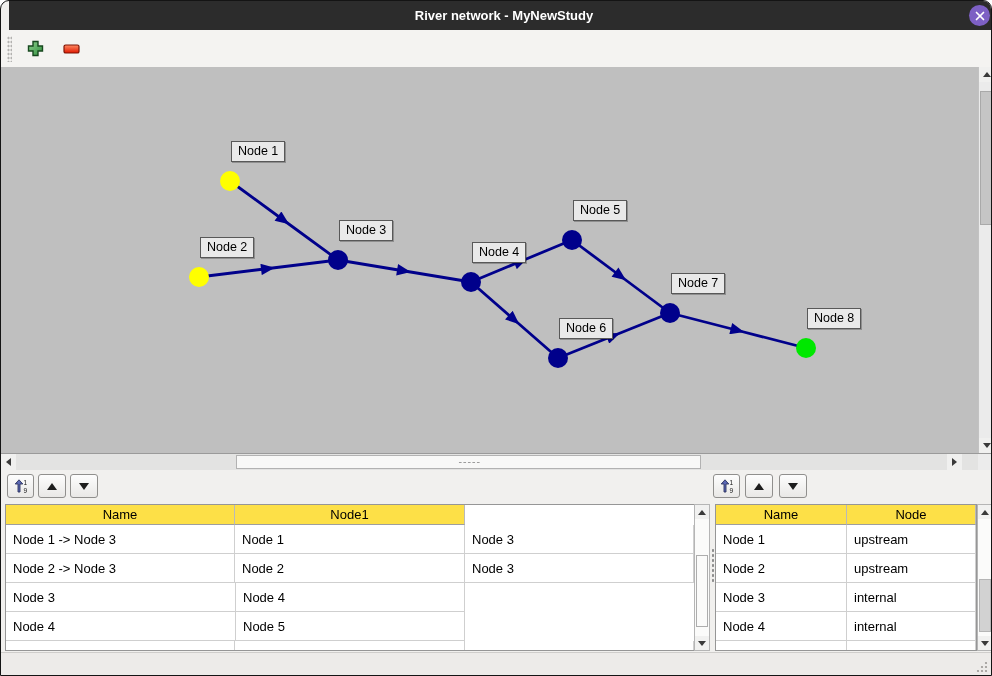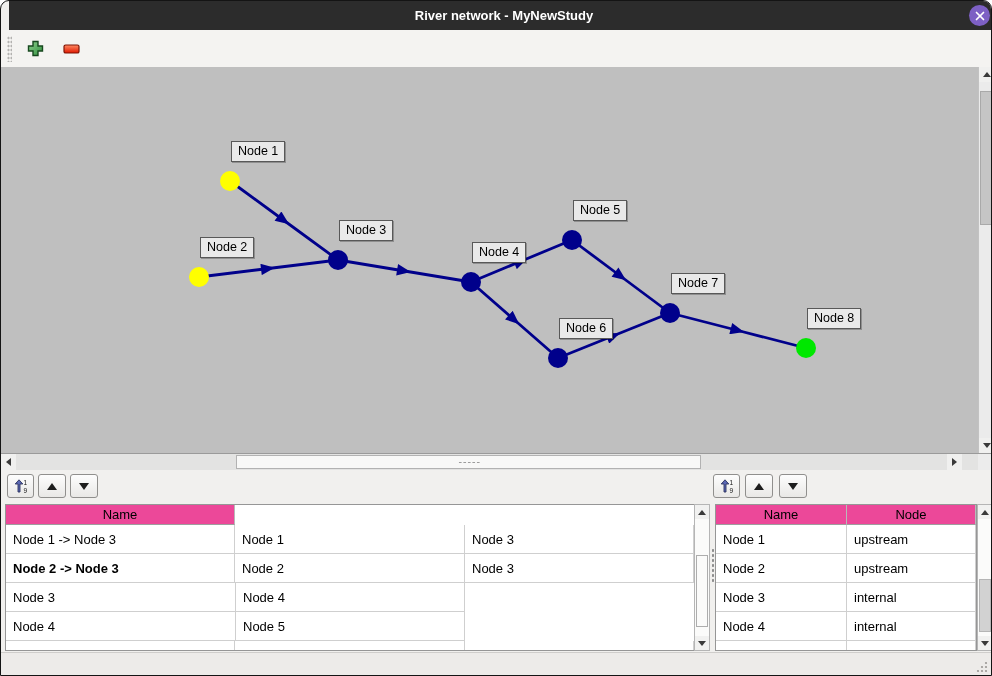--- a/index.html
+++ b/index.html
@@ -46,21 +46,21 @@
   .lower{position:absolute;left:0;top:469px;width:100%;height:182px;background:#f1f0ee;}
   .panel-btn{position:absolute;top:4px;height:24px;background:linear-gradient(#fdfdfd,#e9e8e6);
              border:1px solid #908f8d;border-radius:3px;padding:0;display:flex;align-items:center;justify-content:center;cursor:pointer;box-sizing:border-box;}
   .panel-btn .tri-up{border-left:5px solid transparent;border-right:5px solid transparent;border-bottom:7px solid #1d1d1d;}
   .panel-btn .tri-down{border-left:5px solid transparent;border-right:5px solid transparent;border-top:7px solid #1d1d1d;}
   .table-box{position:absolute;top:34px;height:147px;background:#ffffff;border:1px solid #969696;box-sizing:border-box;overflow:hidden;}
   .trow{display:flex;}
   .tcell{box-sizing:border-box;flex:0 0 auto;height:29px;line-height:29px;padding-left:7px;
          font-size:13px;color:#000;background:#fff;border-right:1px solid #cfcfcf;border-bottom:1px solid #cfcfcf;
          overflow:hidden;white-space:nowrap;}
-  .thead .tcell{height:20px;line-height:20px;padding-left:0;text-align:center;background:#ec4899;
+  .thead .tcell{height:20px;line-height:20px;padding-left:0;text-align:center;background:#fde047;
                 border-right:1px solid #b9b9b9;border-bottom:1px solid #9e9e9e;}
   .tscroll{position:absolute;top:34px;height:147px;width:16px;background:#fbfbfa;border:1px solid #b5b5b5;box-sizing:border-box;}
   .tscroll .sbtn{left:0;width:14px;height:14px;background:#f1f1f0;}
   .tscroll .sbtn.top{top:0;} .tscroll .sbtn.bottom{bottom:0;}
   .tthumb{position:absolute;left:1px;width:12px;box-sizing:border-box;}
   .splitter{position:absolute;left:710px;top:78px;width:4px;height:36px;
             background-image:radial-gradient(#8d8d8d 0.9px, transparent 1.2px);background-size:4px 5px;}
   
   .statusbar{position:absolute;left:0;top:651px;width:100%;height:24px;background:#edebe9;border-top:1px solid #cfcdcb;box-sizing:border-box;}
   .resize-grip{position:absolute;right:3px;bottom:3px;}
@@ -181,28 +181,29 @@
     <button class="panel-btn" style="left:744px;width:28px;">
         <span class="tri tri-up"></span>
       </button>
     <button class="panel-btn" style="left:778px;width:28px;">
         <span class="tri tri-down"></span>
       </button>
 
     <div class="table-box" id="branches-table" style="left:4px;width:690px;">
         <div class="trow thead">
           <div class="tcell" style="width: 229px;">Name</div>
+          <div class="tcell" style="width: 230px;">Node1</div>
         </div>
         <div class="trow">
           <div class="tcell" style="width: 229px;">Node 1 -&gt; Node 3</div>
           <div class="tcell" style="width: 230px;">Node 1</div>
           <div class="tcell" style="width: 229px;">Node 3</div>
         </div>
         <div class="trow">
-          <div class="tcell" style="width: 229px; font-weight: bold;">Node 2 -&gt; Node 3</div>
+          <div class="tcell" style="width: 229px;">Node 2 -&gt; Node 3</div>
           <div class="tcell" style="width: 230px;">Node 2</div>
           <div class="tcell" style="width: 229px;">Node 3</div>
         </div>
         <div class="trow">
           <div class="tcell" style="width: 230px;">Node 3</div>
           <div class="tcell" style="width: 229px;">Node 4</div>
         </div>
         <div class="trow">
           <div class="tcell" style="width: 230px;">Node 4</div>
           <div class="tcell" style="width: 229px;">Node 5</div>

